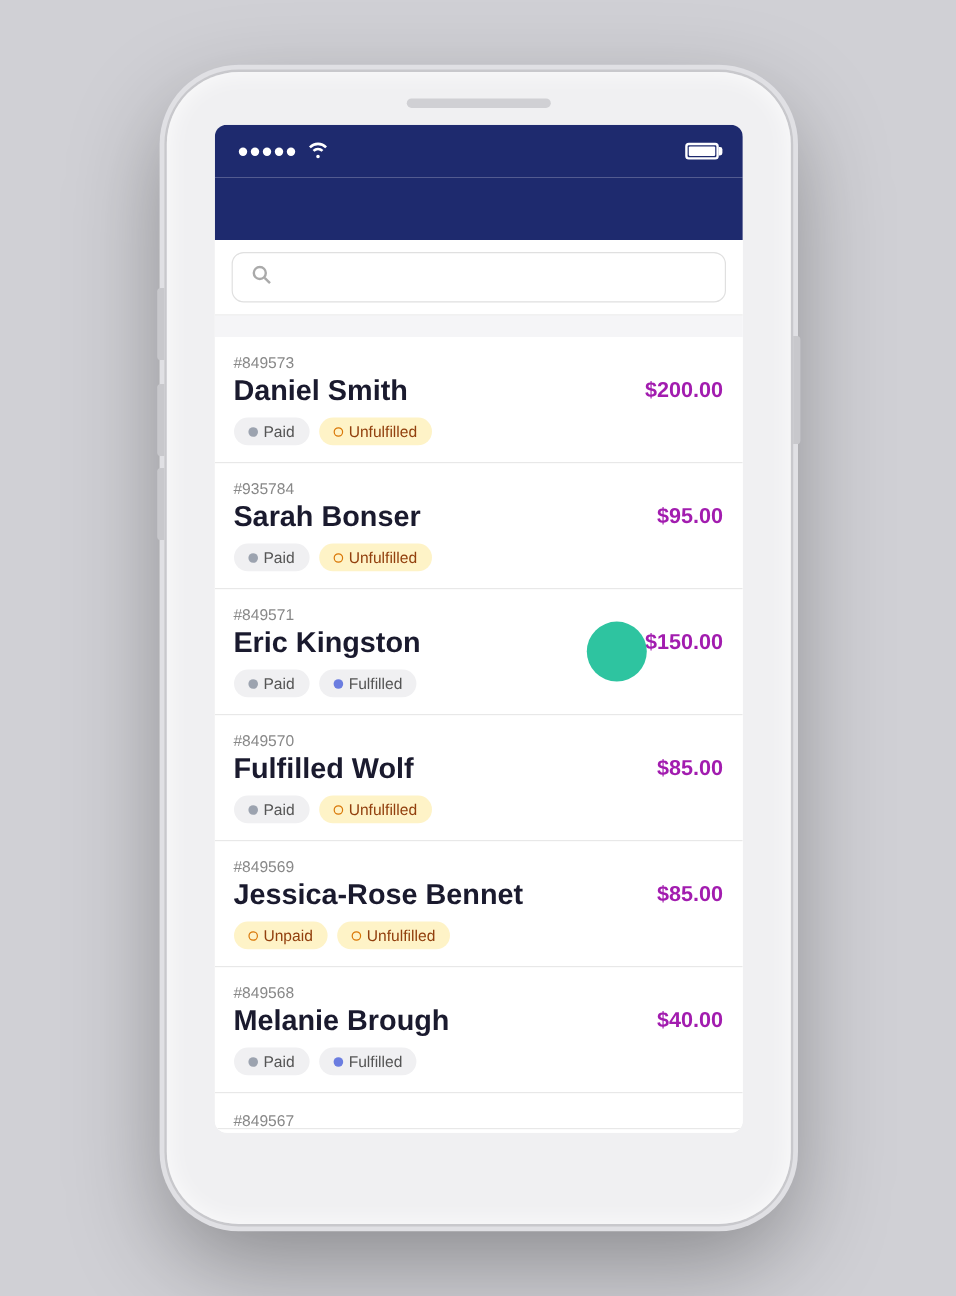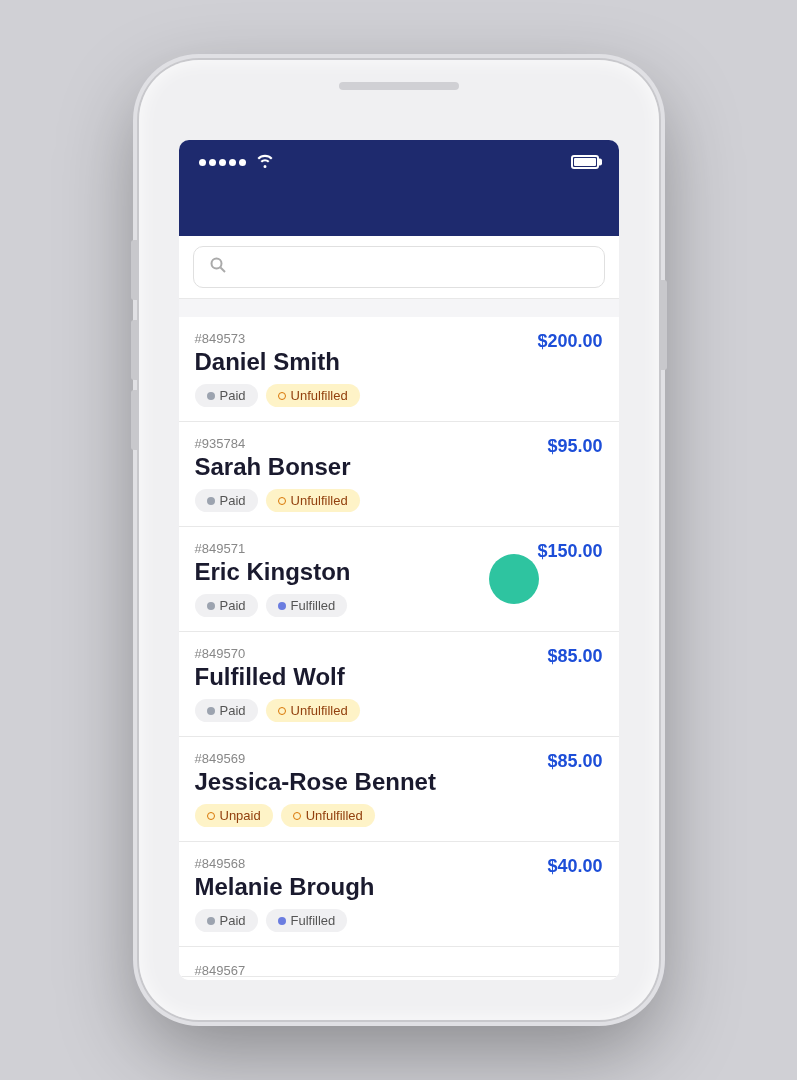--- a/index.html
+++ b/index.html
@@ -19,21 +19,20 @@
       border-radius: 60px;
       box-shadow:
         0 0 0 2px #c8c8cc,
         0 0 0 6px #e0e0e4,
         0 30px 80px rgba(0,0,0,0.35),
         inset 0 0 20px rgba(255,255,255,0.8);
       position: relative;
       display: flex;
       flex-direction: column;
       align-items: center;
-      gap: 36px;
     }
 
     
     .phone-outer::before {
       content: '';
       position: absolute;
       left: -8px;
       top: 180px;
       width: 6px;
       height: 60px;
@@ -236,24 +235,25 @@
       margin-bottom: 2px;
     }
 
     .order-name {
       color: #1a1a2e;
       font-size: 24px;
       font-weight: 700;
     }
 
     .order-price {
-      color: #1d4ed8;
+      color: #a21caf;
       font-size: 18px;
       font-weight: 700;
       white-space: nowrap;
+      margin-top: 20px;
     }
 
     .order-tags {
       display: flex;
       gap: 8px;
       margin-top: 8px;
       flex-wrap: wrap;
     }
 
     .tag {

